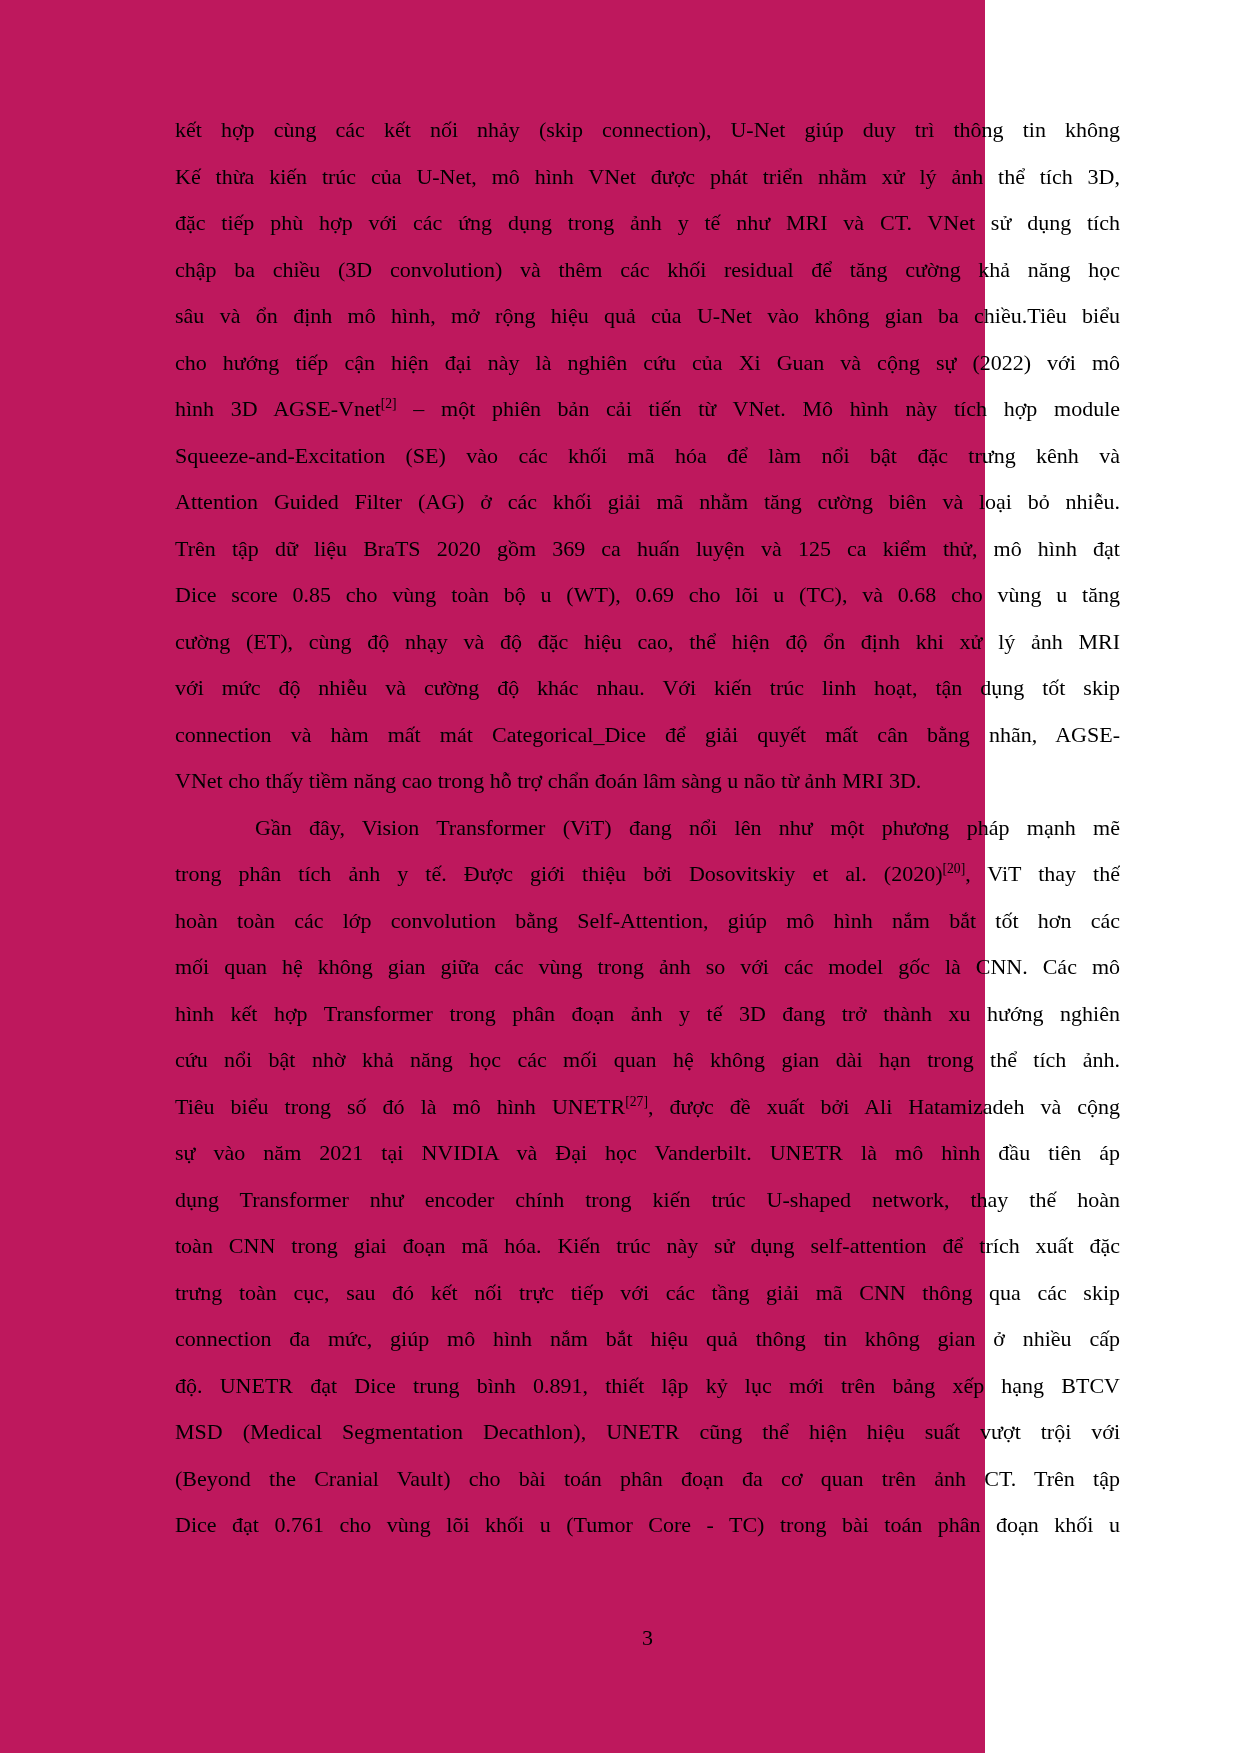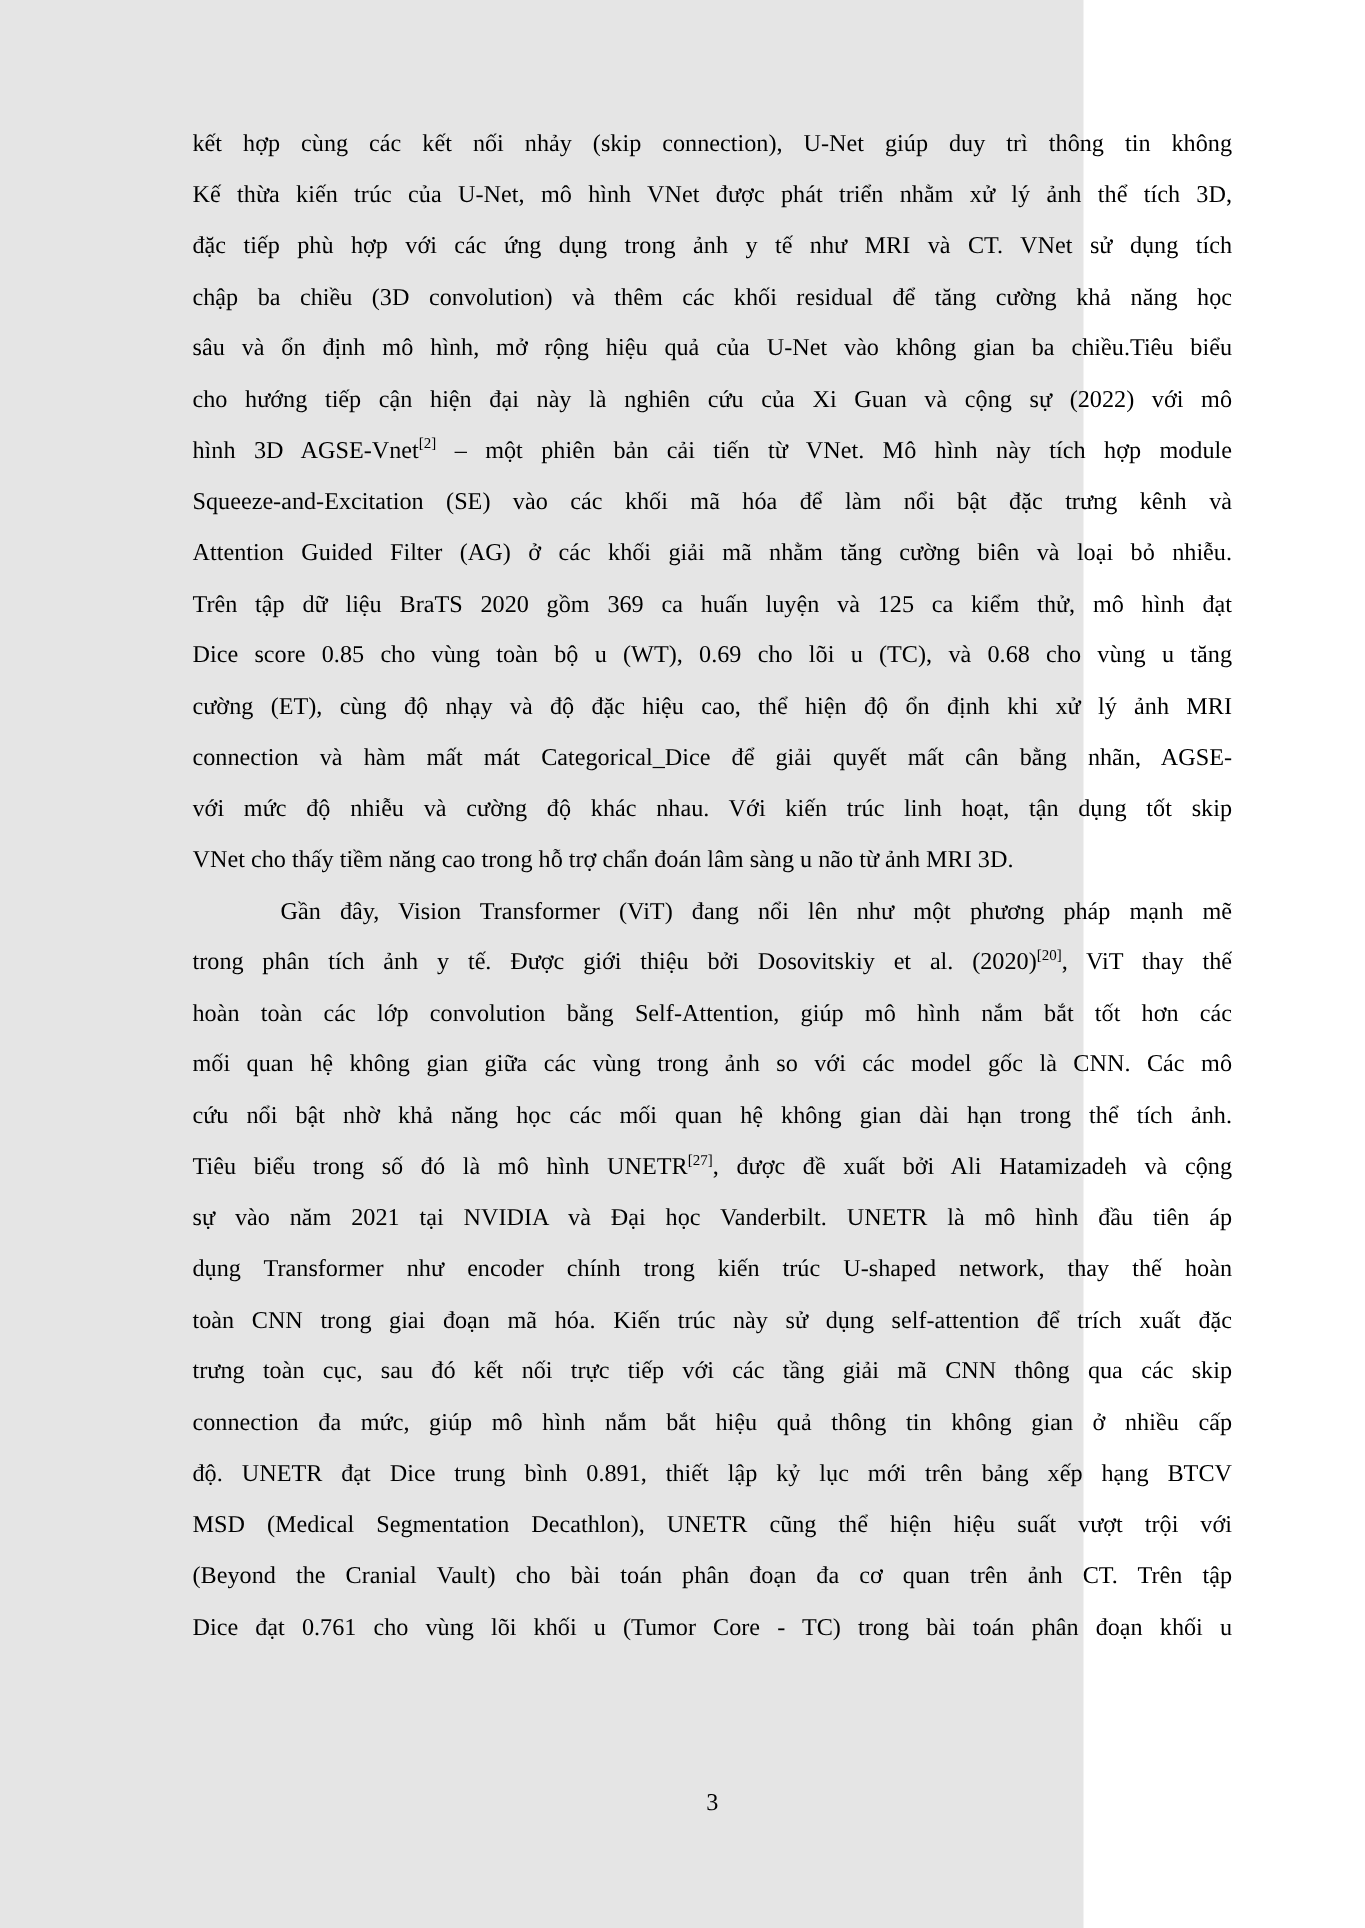--- a/index.html
+++ b/index.html
@@ -13,21 +13,21 @@
     position: relative;
     font-family: "Liberation Serif", "DejaVu Serif", serif;
     color: #000000;
     overflow: hidden;
   }
   .page {
     position: absolute;
     left: 0; top: 0;
     width: 985px;
     height: 1753px;
-    background: #e5e5e5;
+    background: #be185d;
   }
   .text-block {
     position: absolute;
     left: 175px;
     top: 107px;
     width: 945px;
   }
   .line {
     font-size: 22px;
     line-height: 46.5px;
@@ -69,27 +69,28 @@
       <div class="line"><span>đặc tiếp phù hợp với các ứng dụng trong ảnh y tế như MRI và CT. VNet sử dụng tích</span></div>
       <div class="line"><span>chập ba chiều (3D convolution) và thêm các khối residual để tăng cường khả năng học</span></div>
       <div class="line"><span>sâu và ổn định mô hình, mở rộng hiệu quả của U-Net vào không gian ba chiều.Tiêu biểu</span></div>
       <div class="line"><span>cho hướng tiếp cận hiện đại này là nghiên cứu của Xi Guan và cộng sự (2022) với mô</span></div>
       <div class="line"><span>hình 3D AGSE-Vnet</span><sup>[2]</sup><span> – một phiên bản cải tiến từ VNet. Mô hình này tích hợp module</span></div>
       <div class="line"><span>Squeeze-and-Excitation (SE) vào các khối mã hóa để làm nổi bật đặc trưng kênh và</span></div>
       <div class="line"><span>Attention Guided Filter (AG) ở các khối giải mã nhằm tăng cường biên và loại bỏ nhiễu.</span></div>
       <div class="line"><span>Trên tập dữ liệu BraTS 2020 gồm 369 ca huấn luyện và 125 ca kiểm thử, mô hình đạt</span></div>
       <div class="line"><span>Dice score 0.85 cho vùng toàn bộ u (WT), 0.69 cho lõi u (TC), và 0.68 cho vùng u tăng</span></div>
       <div class="line"><span>cường (ET), cùng độ nhạy và độ đặc hiệu cao, thể hiện độ ổn định khi xử lý ảnh MRI</span></div>
+      <div class="line"><span>với mức độ nhiễu và cường độ khác nhau. Với kiến trúc linh hoạt, tận dụng tốt skip</span></div>
       <div class="line"><span>connection và hàm mất mát Categorical_Dice để giải quyết mất cân bằng nhãn, AGSE-</span></div>
-      <div class="line"><span>với mức độ nhiễu và cường độ khác nhau. Với kiến trúc linh hoạt, tận dụng tốt skip</span></div>
       <div class="line para-end"><span>VNet cho thấy tiềm năng cao trong hỗ trợ chẩn đoán lâm sàng u não từ ảnh MRI 3D.</span></div>
       <div class="line indent"><span>Gần đây, Vision Transformer (ViT) đang nổi lên như một phương pháp mạnh mẽ</span></div>
       <div class="line"><span>trong phân tích ảnh y tế. Được giới thiệu bởi Dosovitskiy et al. (2020)</span><sup>[20]</sup><span>, ViT thay thế</span></div>
       <div class="line"><span>hoàn toàn các lớp convolution bằng Self-Attention, giúp mô hình nắm bắt tốt hơn các</span></div>
       <div class="line"><span>mối quan hệ không gian giữa các vùng trong ảnh so với các model gốc là CNN. Các mô</span></div>
+      <div class="line"><span>hình kết hợp Transformer trong phân đoạn ảnh y tế 3D đang trở thành xu hướng nghiên</span></div>
       <div class="line"><span>cứu nổi bật nhờ khả năng học các mối quan hệ không gian dài hạn trong thể tích ảnh.</span></div>
       <div class="line"><span>Tiêu biểu trong số đó là mô hình UNETR</span><sup>[27]</sup><span>, được đề xuất bởi Ali Hatamizadeh và cộng</span></div>
       <div class="line"><span>sự vào năm 2021 tại NVIDIA và Đại học Vanderbilt. UNETR là mô hình đầu tiên áp</span></div>
       <div class="line"><span>dụng Transformer như encoder chính trong kiến trúc U-shaped network, thay thế hoàn</span></div>
       <div class="line"><span>toàn CNN trong giai đoạn mã hóa. Kiến trúc này sử dụng self-attention để trích xuất đặc</span></div>
       <div class="line"><span>trưng toàn cục, sau đó kết nối trực tiếp với các tầng giải mã CNN thông qua các skip</span></div>
       <div class="line"><span>connection đa mức, giúp mô hình nắm bắt hiệu quả thông tin không gian ở nhiều cấp</span></div>
       <div class="line"><span>độ. UNETR đạt Dice trung bình 0.891, thiết lập kỷ lục mới trên bảng xếp hạng BTCV</span></div>
       <div class="line"><span>MSD (Medical Segmentation Decathlon), UNETR cũng thể hiện hiệu suất vượt trội với</span></div>
       <div class="line"><span>(Beyond the Cranial Vault) cho bài toán phân đoạn đa cơ quan trên ảnh CT. Trên tập</span></div>

